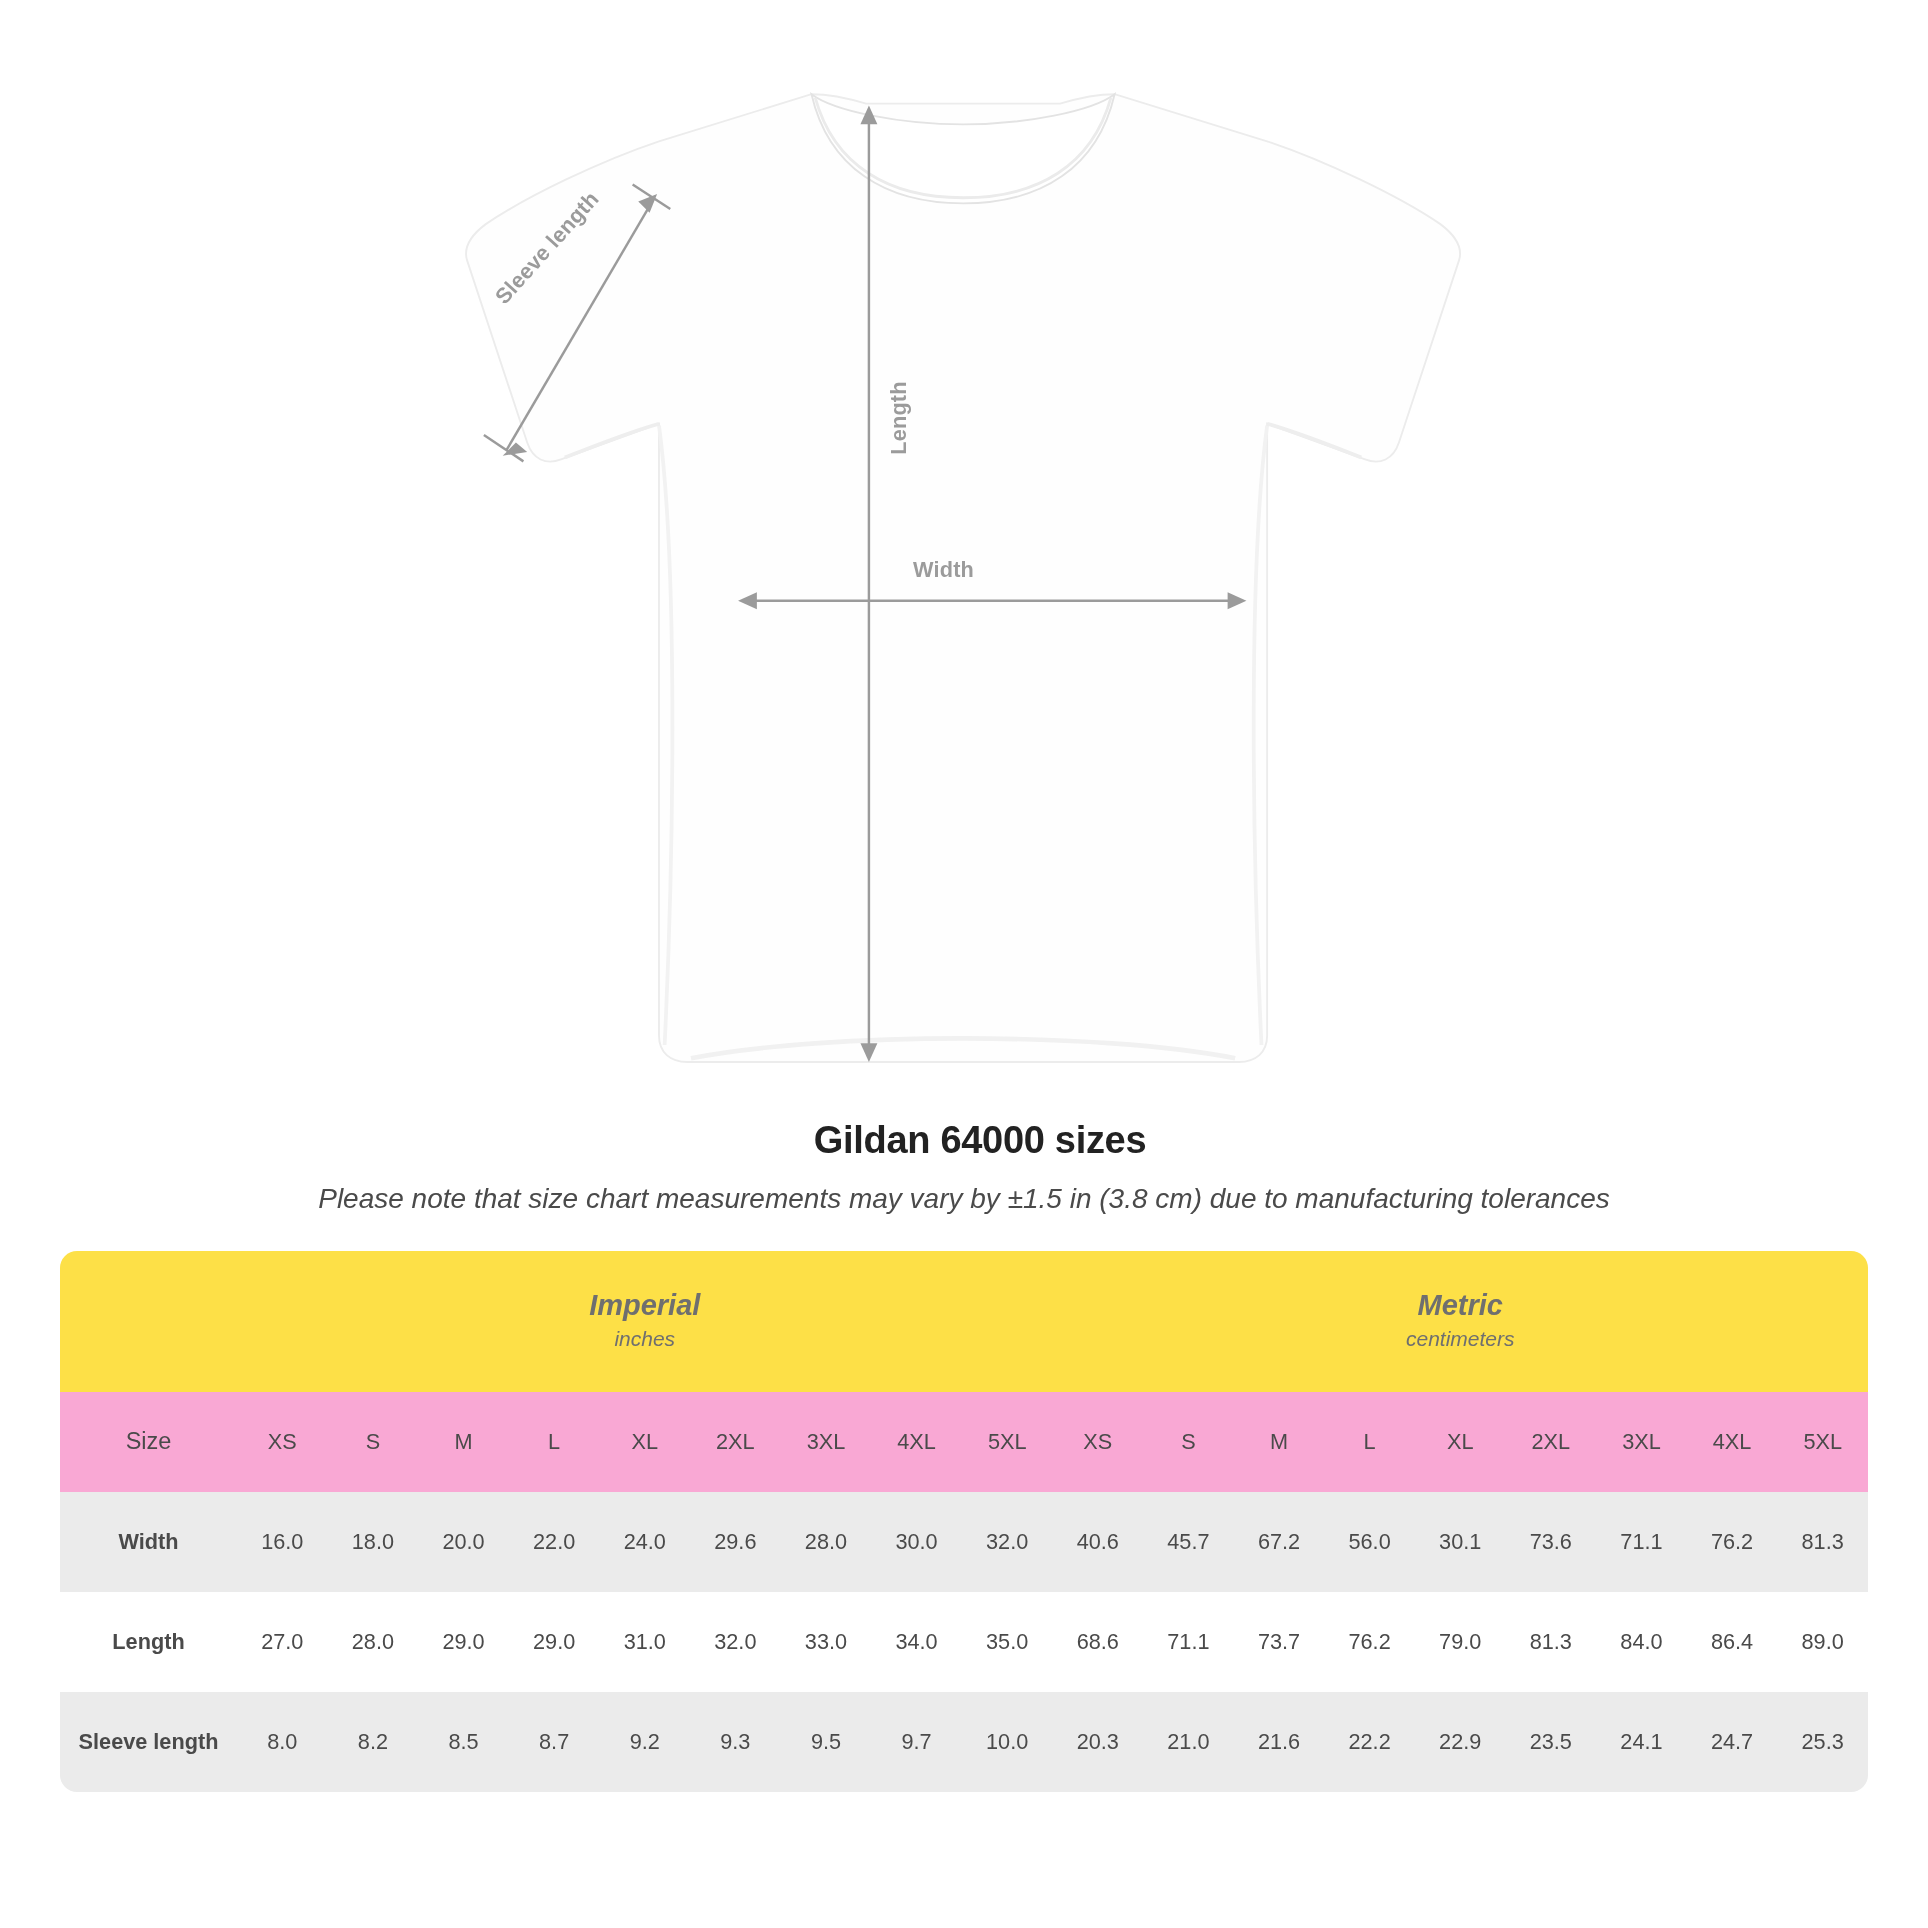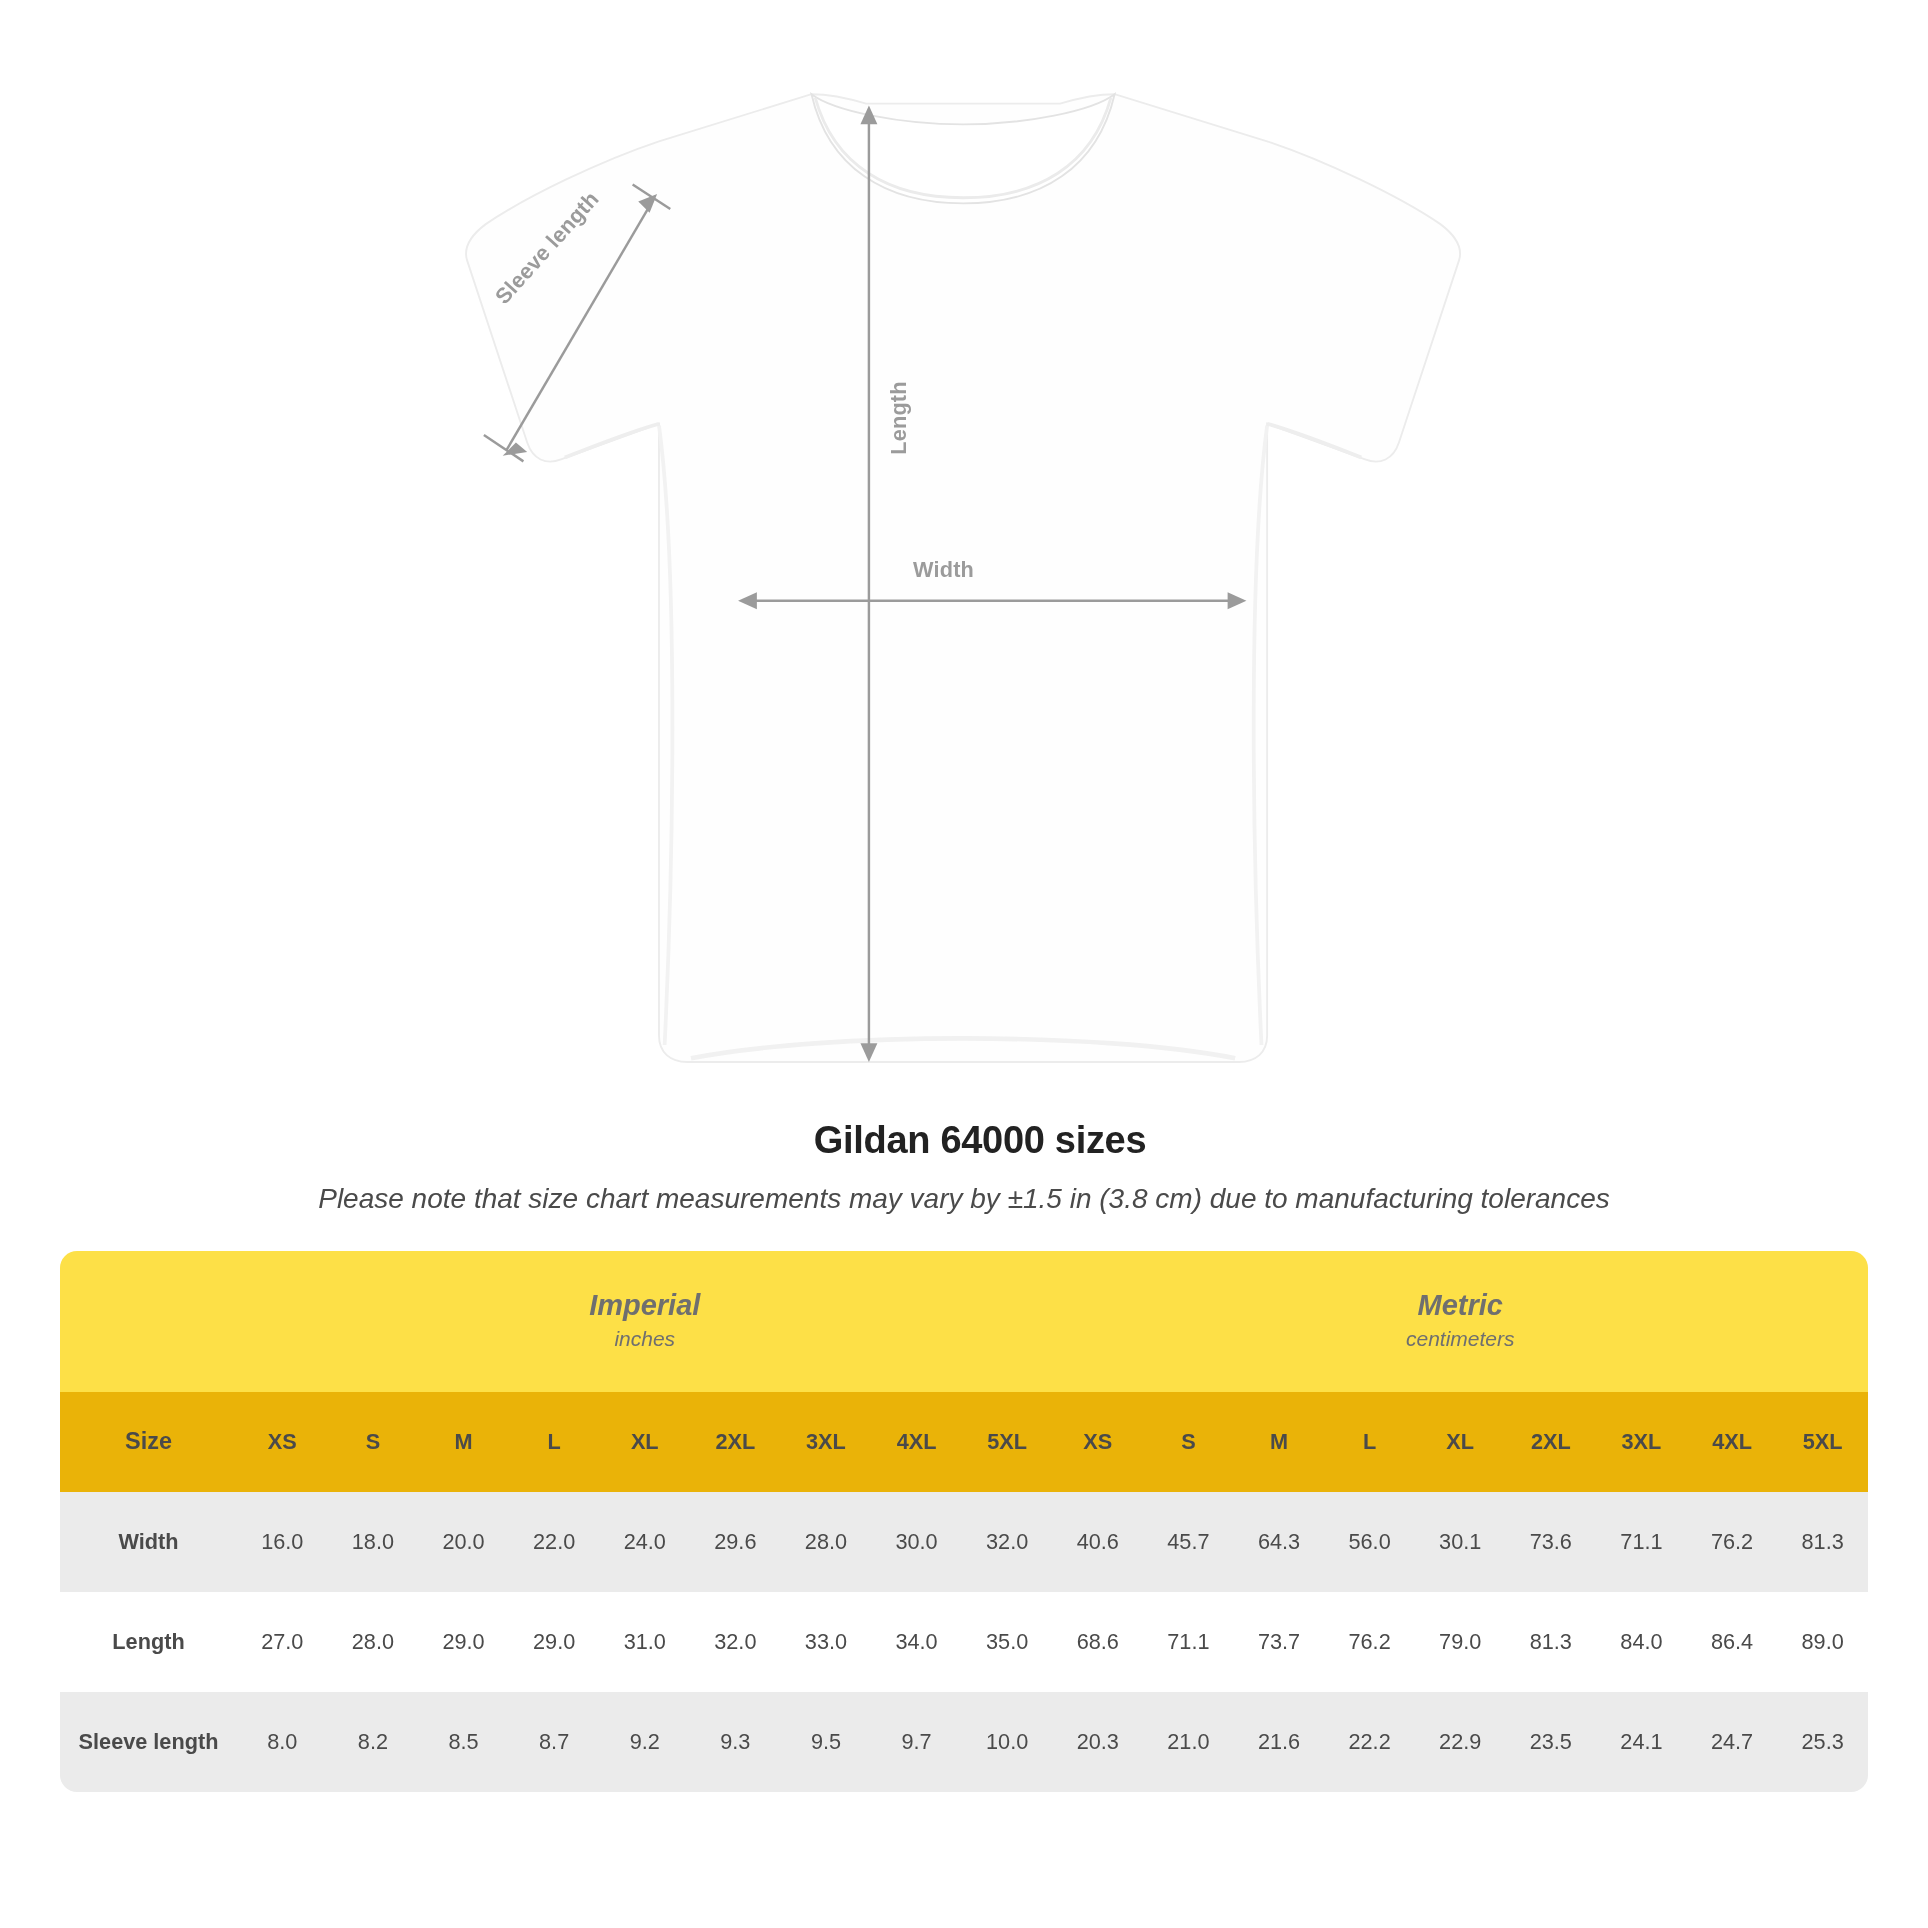--- a/index.html
+++ b/index.html
@@ -108,22 +108,22 @@
     line-height: 1.25;
   }
   .unit-head .unit-sub {
     font-size: 21px;
     font-style: italic;
     color: #6f6f6f;
     line-height: 1.5;
   }
   .head-row td {
     height: 98px;
-    background: #eab308;
-    font-weight: bold;
+    background: #f9a8d4;
+    font-weight: normal;
     color: #6f6f6f;
     font-size: 22.6px;
   }
   .head-row td.rowlabel {
     font-size: 23.5px;
   }
   .data-row td {
     height: 98px;
   }
   .data-row.shaded td {
@@ -257,21 +257,21 @@
             <td class="cell-val">18.0</td>
             <td class="cell-val">20.0</td>
             <td class="cell-val">22.0</td>
             <td class="cell-val">24.0</td>
             <td class="cell-val">29.6</td>
             <td class="cell-val">28.0</td>
             <td class="cell-val">30.0</td>
             <td class="cell-val">32.0</td>
             <td class="cell-val">40.6</td>
             <td class="cell-val">45.7</td>
-            <td class="cell-val">64.3</td>
+            <td class="cell-val">67.2</td>
             <td class="cell-val">56.0</td>
             <td class="cell-val">30.1</td>
             <td class="cell-val">73.6</td>
             <td class="cell-val">71.1</td>
             <td class="cell-val">76.2</td>
             <td class="cell-val">81.3</td>
           </tr>
           <tr class="data-row plain">
             <td class="rowlabel col-label">Length</td>
             <td class="cell-val">27.0</td>

